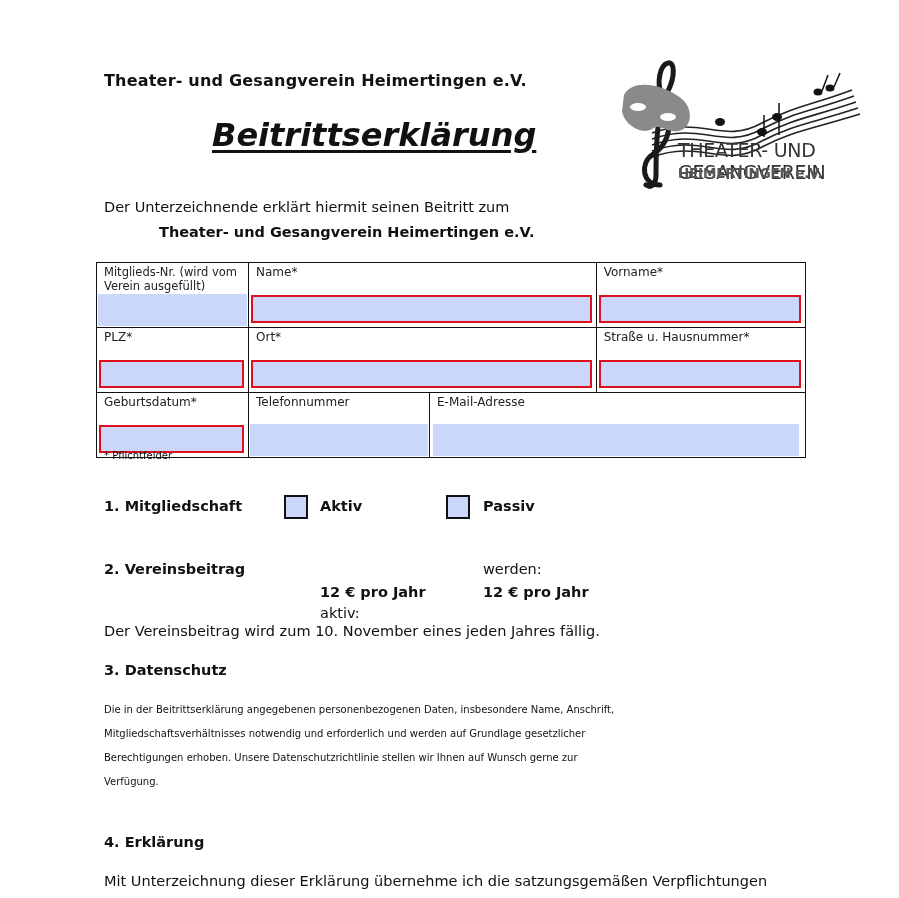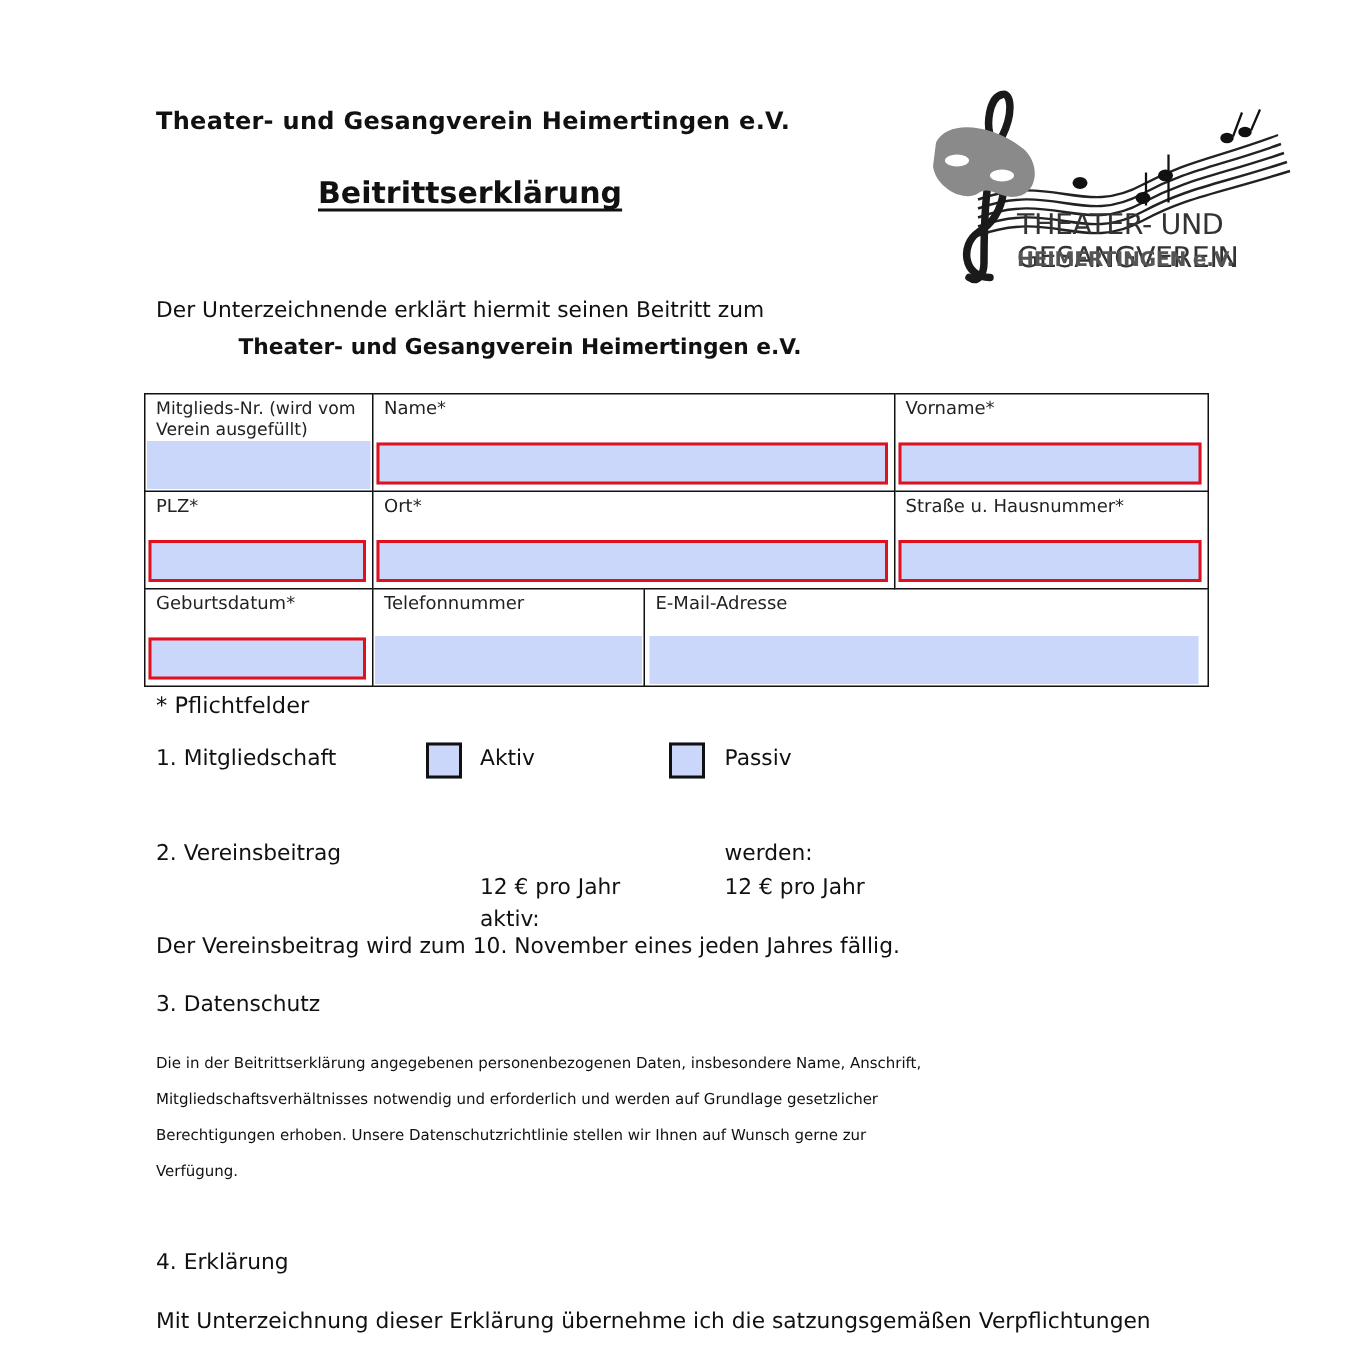--- a/index.html
+++ b/index.html
@@ -1,35 +1,35 @@
 <!DOCTYPE html>
 <html><head>
   <meta charset="utf-8">
   <style>
     html, body { margin:0; padding:0; background:#fff; }
     body { width:899px; height:898px; position:relative; overflow:hidden;
            font-family:"DejaVu Sans", sans-serif; color:#111; }
     .abs { position:absolute; }
     .hdr-org { left:104px; top:71px; font-size:16px; font-weight:bold; letter-spacing:0.2px; }
-    .title { left:212px; top:116px; font-size:20px; font-weight:bold; text-decoration:underline; text-underline-offset:4px; }
+    .title { left:212px; top:116px; font-size:32px; font-weight:bold; text-decoration:underline; text-underline-offset:4px;font-style:italic; }
     .intro { left:104px; top:199px; font-size:14.5px; }
     .intro-org { left:159px; top:224px; font-size:14.5px; font-weight:bold; }
     .logo { left:612px; top:55px; width:280px; height:140px; }
     .logo-t1 { left:678px; top:139px; font-size:19px; color:#333; letter-spacing:-0.3px; }
     .logo-t2 { left:678px; top:165px; font-size:13.5px; color:#555; font-weight:bold; letter-spacing:-0.2px; }
 
     table.form { position:absolute; left:96px; top:262px; width:710px; border-collapse:collapse; }
     table.form td { border:1px solid #111; padding:0; vertical-align:top; position:relative; height:64px; }
     .lbl { font-size:12px; color:#222; padding:2px 7px 0 7px; line-height:14px; display:block; }
     .fld { position:absolute; left:1px; right:1px; bottom:1px; height:28px; background:#cad7fb; border:0; box-sizing:border-box; }
     .fld.req { border:2px solid #e0111c; left:2px; right:4px; bottom:4px; height:28px; }
     .fld.plain { height:32px; }
-    .pflicht { left:104px; top:461px; font-size:15px; }
+    .pflicht { left:104px; top:450px; font-size:10px; }
 
-    .sec { font-size:14.5px; font-weight:normal; }
+    .sec { font-size:14.5px; font-weight:bold; }
     .txt { font-size:14.5px; }
     .cb { width:24px; height:24px; background:#cad7fb; border:2px solid #111; box-sizing:border-box; }
     .para { left:104px; width:720px; font-size:10px; line-height:24px; }
   </style>
 </head>
 <body>
 
 <div class="abs hdr-org">Theater- und Gesangverein Heimertingen e.V.</div>
 <div class="abs title">Beitrittserklärung</div>
 <div class="abs intro">Der Unterzeichnende erklärt hiermit seinen Beitritt zum</div>

